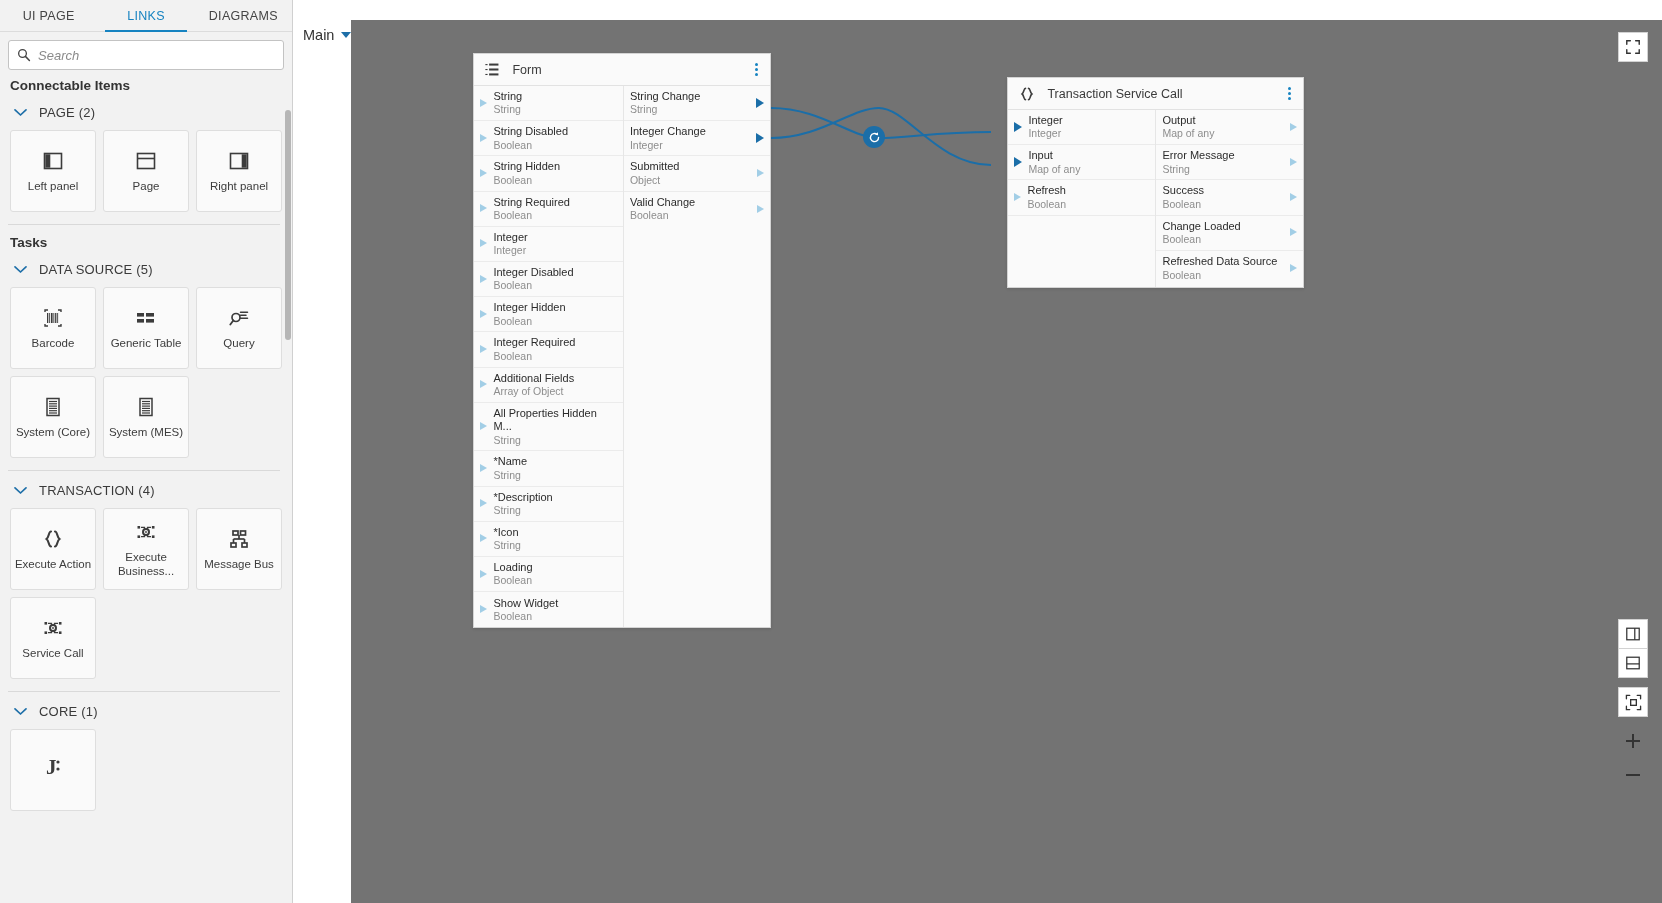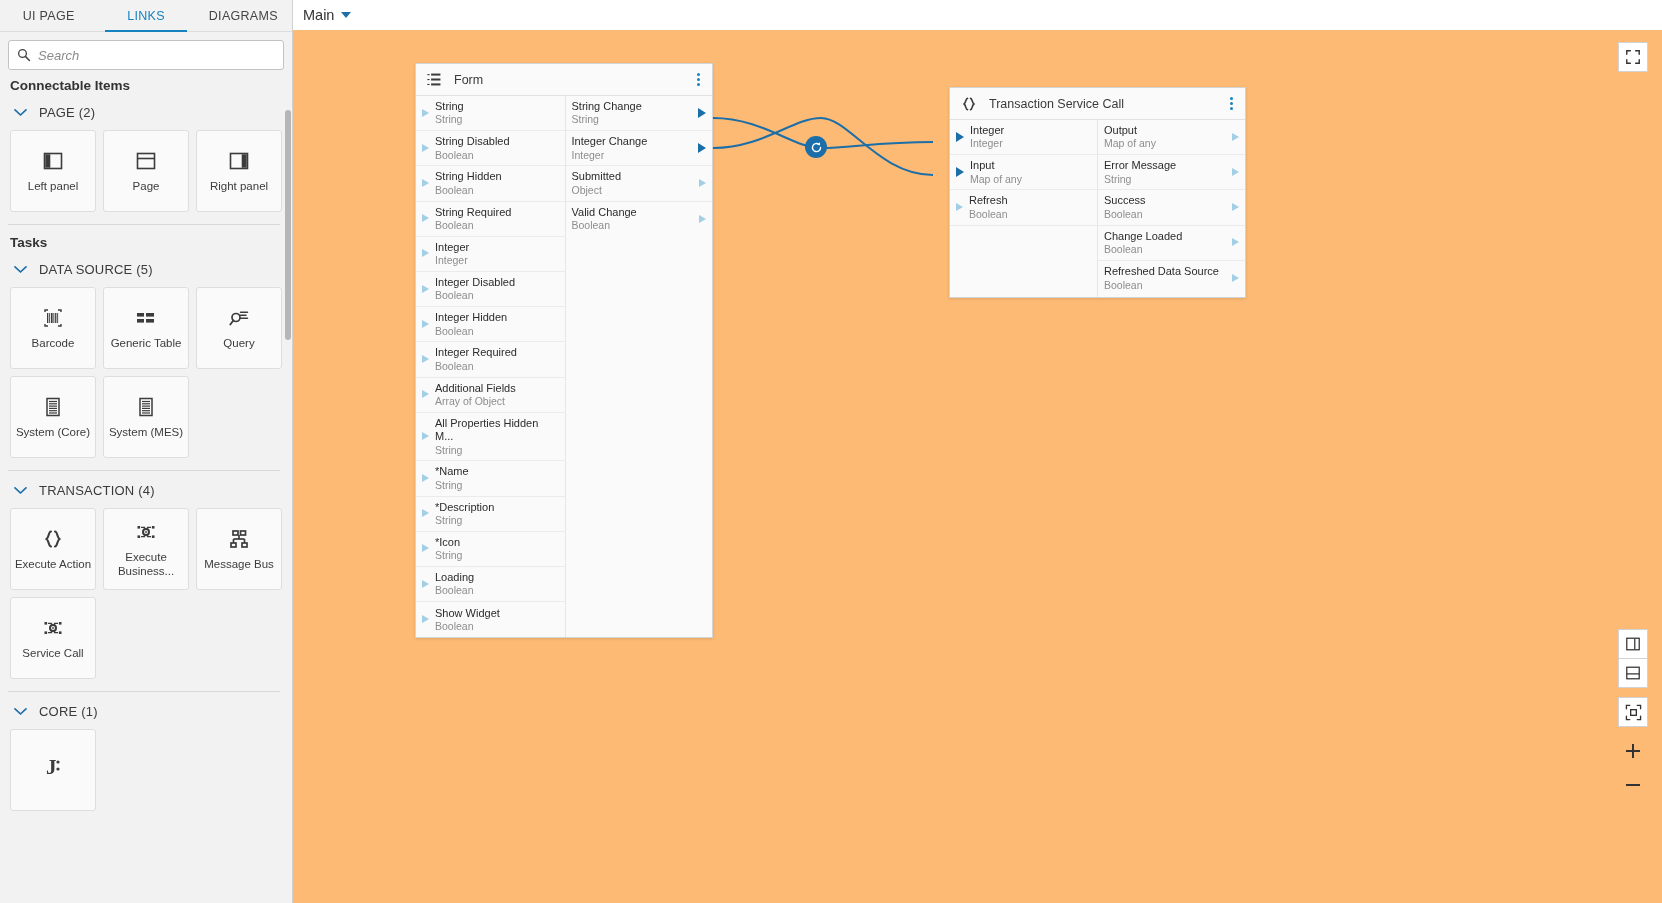--- a/index.html
+++ b/index.html
@@ -83,33 +83,33 @@
   .tile .tico { height: 26px; display: flex; align-items: center; justify-content: center; color: #3c3c3c; }
 
   .vscroll {
     position: absolute; right: 1px; top: 36px; width: 6px; height: 230px;
     background: #b6b6b6; border-radius: 3px;
   }
 
   
   .canvas-area {
     flex: 1 1 auto; position: relative; background: #fff;
-    display: flex; flex-direction: column;
+    display: flex; flex-direction: row; margin-top: 20px;
   }
   .canvas-header {
     height: 30px; display: flex; align-items: center; padding-left: 10px;
     gap: 7px; background: #fff; flex: 0 0 auto;
   }
   .canvas-header .main-label { font-size: 14.5px; color: #333; }
   .caret-down {
     width: 0; height: 0; border-left: 5px solid transparent;
     border-right: 5px solid transparent; border-top: 6px solid #1e6fa8;
   }
   .canvas {
-    flex: 1 1 auto; position: relative; background: #fdba74; overflow: hidden;
+    flex: 1 1 auto; position: relative; background: #737373; overflow: hidden;
   }
 
   
   .node {
     position: absolute; background: #fafafa;
     border: 1px solid #d4d4d4;
     box-shadow: 0 1px 3px rgba(0,0,0,.12);
     font-size: 11px;
   }
   .node-header {

